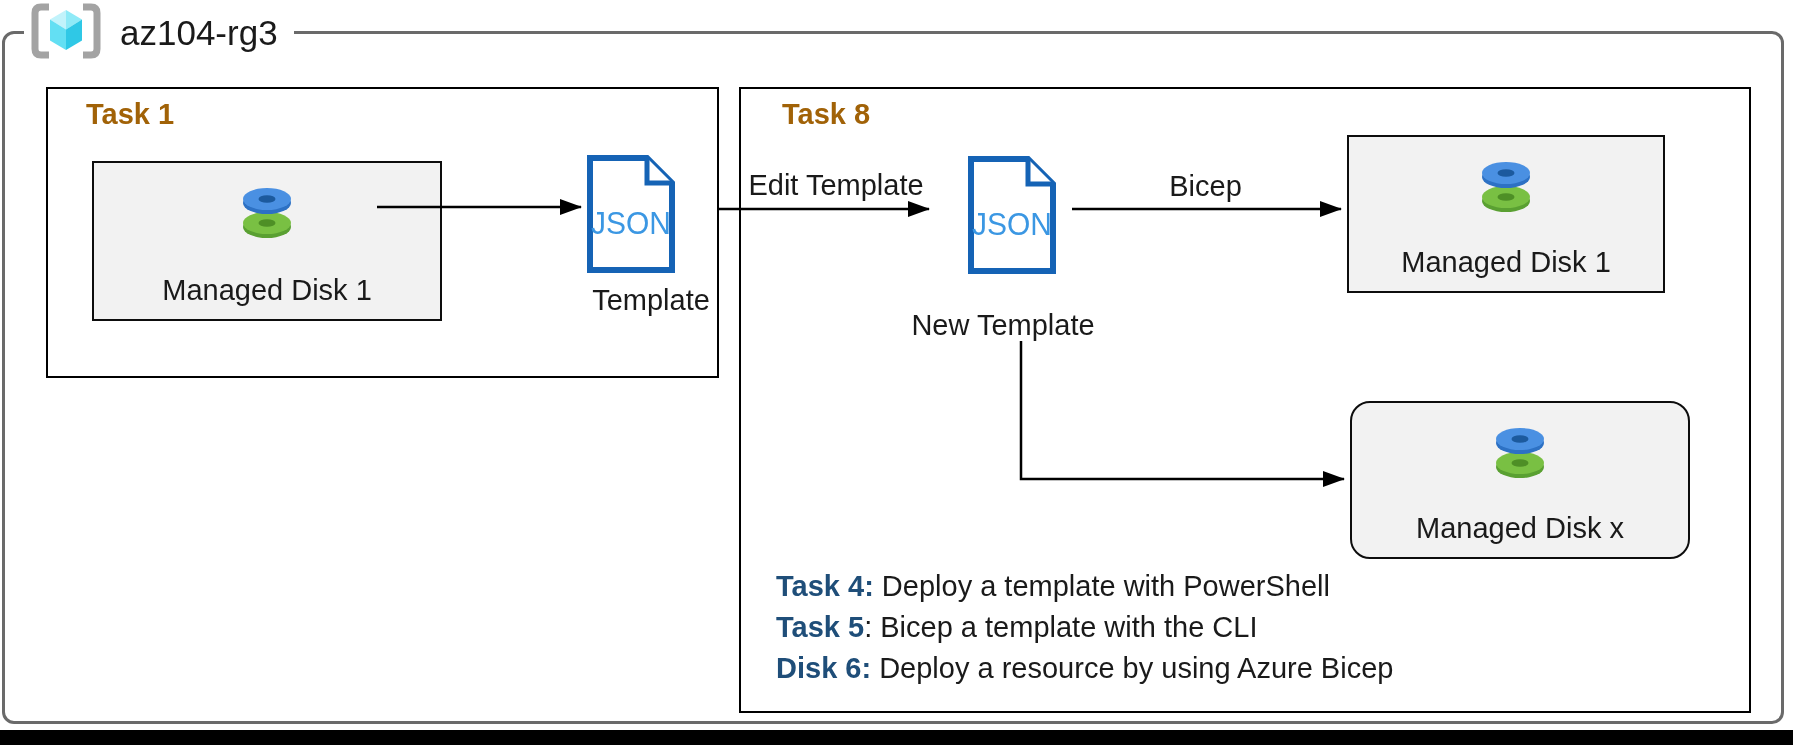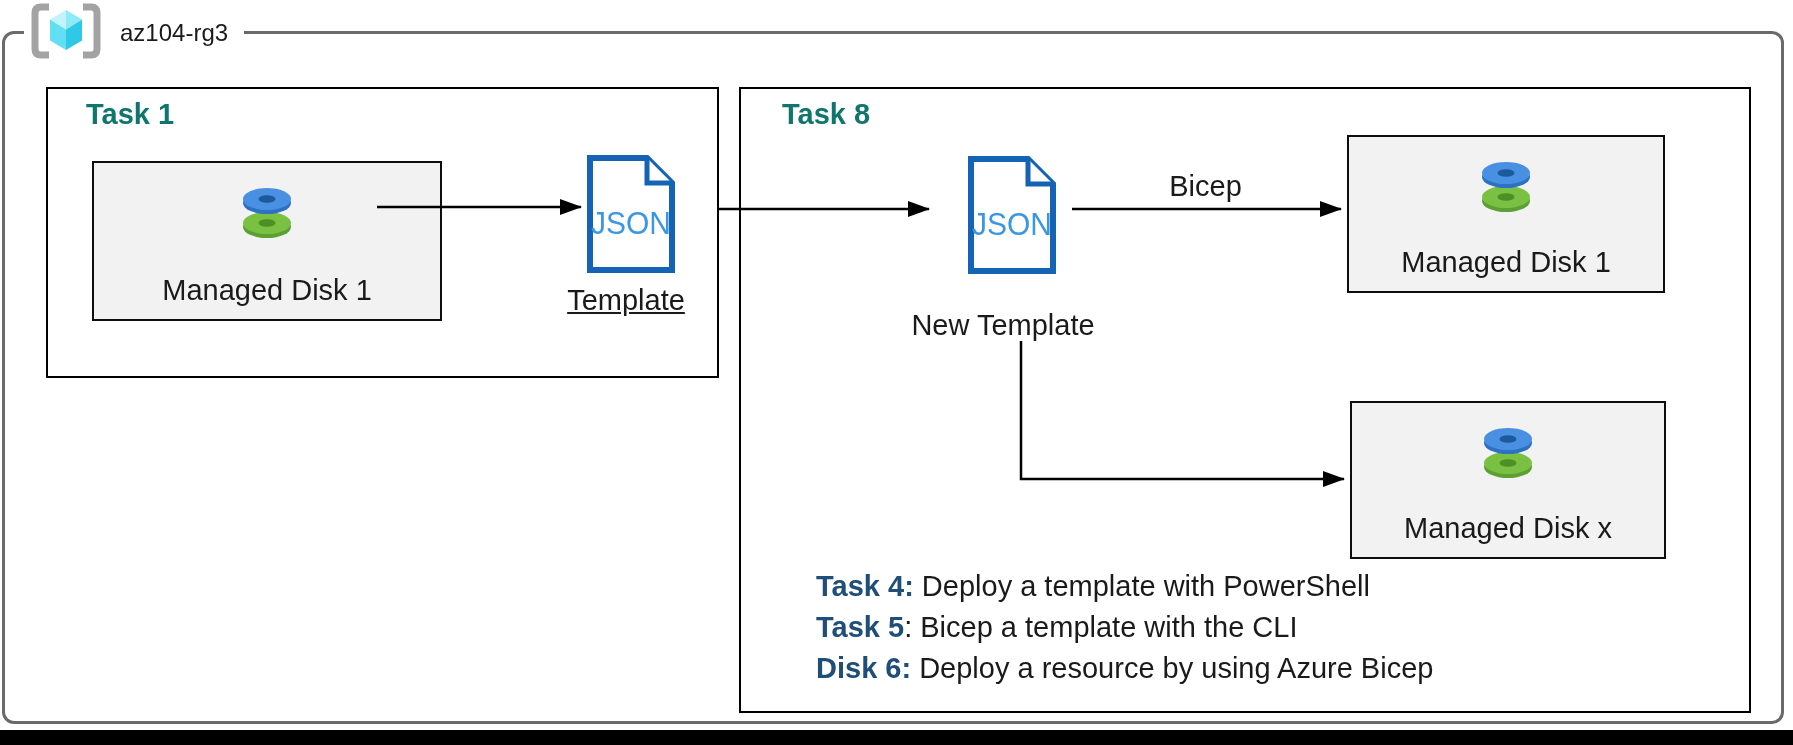--- a/index.html
+++ b/index.html
@@ -4,41 +4,41 @@
 <style>
   html,body{margin:0;padding:0;background:#fff;}
   body{font-family:"Liberation Sans","DejaVu Sans",sans-serif;color:#111;}
   .canvas{position:relative;width:1793px;height:745px;background:#fff;overflow:hidden;}
 
   
   .rg-frame{position:absolute;left:2px;top:31px;width:1782px;height:693px;
     border:3px solid #6a6a6a;border-radius:12px;box-sizing:border-box;}
   .rg-header{position:absolute;left:24px;top:1px;height:64px;display:flex;align-items:center;
     gap:16px;background:#fff;padding:0 16px 0 4px;z-index:5;}
-  .rg-header .rg-name{font-size:24px;color:#1a1a1a;white-space:nowrap;}
+  .rg-header .rg-name{font-size:35px;color:#1a1a1a;white-space:nowrap;}
 
   
   .task-box{position:absolute;background:#fff;border:2px solid #000;box-sizing:border-box;}
-  .task-title{position:absolute;font-size:29px;font-weight:bold;color:#0f766e;white-space:nowrap;}
+  .task-title{position:absolute;font-size:29px;font-weight:bold;color:#a16207;white-space:nowrap;}
 
   
   .disk-box{position:absolute;background:#f2f2f2;border:2px solid #0d0d0d;box-sizing:border-box;
     display:flex;flex-direction:column;align-items:center;justify-content:flex-end;}
   .disk-box .disk-icon{position:absolute;top:22px;left:50%;transform:translateX(-50%);}
   .disk-box .disk-label{font-size:29px;color:#1a1a1a;margin-bottom:12px;white-space:nowrap;}
 
   
   .json-icon{position:absolute;}
   .float-label{position:absolute;font-size:29px;color:#1a1a1a;text-align:center;white-space:nowrap;}
 
   .task3-line{position:absolute;font-size:29px;color:#1f4e79;white-space:nowrap;}
   .task3-line b{font-weight:bold;}
 
   .tasks-456{position:absolute;font-size:29px;color:#1a1a1a;}
-  .tasks-456 .line{height:41px;line-height:41px;white-space:nowrap;margin-left:40px;}
+  .tasks-456 .line{height:41px;line-height:41px;white-space:nowrap;}
   .tasks-456 .line b{color:#1f4e79;font-weight:bold;}
 
   .arrow-layer{position:absolute;left:0;top:0;width:1793px;height:745px;pointer-events:none;}
 
   .bottom-bar{position:absolute;left:0;bottom:0;width:1793px;height:15px;background:#000;}
 </style>
 </head>
 <body>
 
 <div class="canvas">
@@ -76,25 +76,26 @@
     <span class="disk-label">Managed Disk 1</span>
   </div>
 
   <div class="json-icon" style="left:586px;top:154px;">
     <svg width="90" height="120" viewBox="0 0 90 120">
       <path d="M61 4 H4 V116 H86 V29 Z" fill="#fff" stroke="#1563b5" stroke-width="6" stroke-linejoin="miter"></path>
       <path d="M61 4 V29 H86" fill="#fff" stroke="#1563b5" stroke-width="5"></path>
       <text x="45" y="80" text-anchor="middle" font-size="31" fill="#3b97e3" textLength="80" lengthAdjust="spacingAndGlyphs">JSON</text>
     </svg>
   </div>
-  <div class="float-label" style="left:536px;top:284px;width:180px;text-decoration:underline;">Template</div>
+  <div class="float-label" style="left:561px;top:284px;width:180px;">Template</div>
 
   <div class="task-box" style="left:739px;top:87px;width:1012px;height:626px;"></div>
   <div class="task-title" style="left:782px;top:98px;">Task 8</div>
 
+  <div class="float-label" style="left:736px;top:169px;width:200px;">Edit Template</div>
 
   <div class="json-icon" style="left:967px;top:155px;">
     <svg width="90" height="120" viewBox="0 0 90 120">
       <path d="M61 4 H4 V116 H86 V29 Z" fill="#fff" stroke="#1563b5" stroke-width="6" stroke-linejoin="miter"></path>
       <path d="M61 4 V29 H86" fill="#fff" stroke="#1563b5" stroke-width="5"></path>
       <text x="45" y="80" text-anchor="middle" font-size="31" fill="#3b97e3" textLength="80" lengthAdjust="spacingAndGlyphs">JSON</text>
     </svg>
   </div>
   <div class="float-label" style="left:888px;top:309px;width:230px;">New Template</div>
 
@@ -108,21 +109,21 @@
         <ellipse cx="27" cy="38" rx="8.5" ry="3.8" fill="#4e8f26"></ellipse>
         <ellipse cx="27" cy="18" rx="24" ry="11" fill="#2d71c4"></ellipse>
         <ellipse cx="27" cy="14" rx="24" ry="11" fill="#4a90e2"></ellipse>
         <ellipse cx="27" cy="14" rx="8.5" ry="3.8" fill="#1c5a9e"></ellipse>
       </svg>
     </span>
     <span class="disk-label">Managed Disk 1</span>
   </div>
 
 
-  <div class="disk-box" style="left:1350px;top:401px;width:316px;height:158px;">
+  <div class="disk-box" style="left:1350px;top:401px;width:340px;height:158px;border-radius:20px;">
     <span class="disk-icon">
       <svg width="54" height="56" viewBox="0 0 54 56">
         <ellipse cx="27" cy="42" rx="24" ry="11" fill="#5aa032"></ellipse>
         <ellipse cx="27" cy="38" rx="24" ry="11" fill="#79c043"></ellipse>
         <ellipse cx="27" cy="38" rx="8.5" ry="3.8" fill="#4e8f26"></ellipse>
         <ellipse cx="27" cy="18" rx="24" ry="11" fill="#2d71c4"></ellipse>
         <ellipse cx="27" cy="14" rx="24" ry="11" fill="#4a90e2"></ellipse>
         <ellipse cx="27" cy="14" rx="8.5" ry="3.8" fill="#1c5a9e"></ellipse>
       </svg>
     </span>

